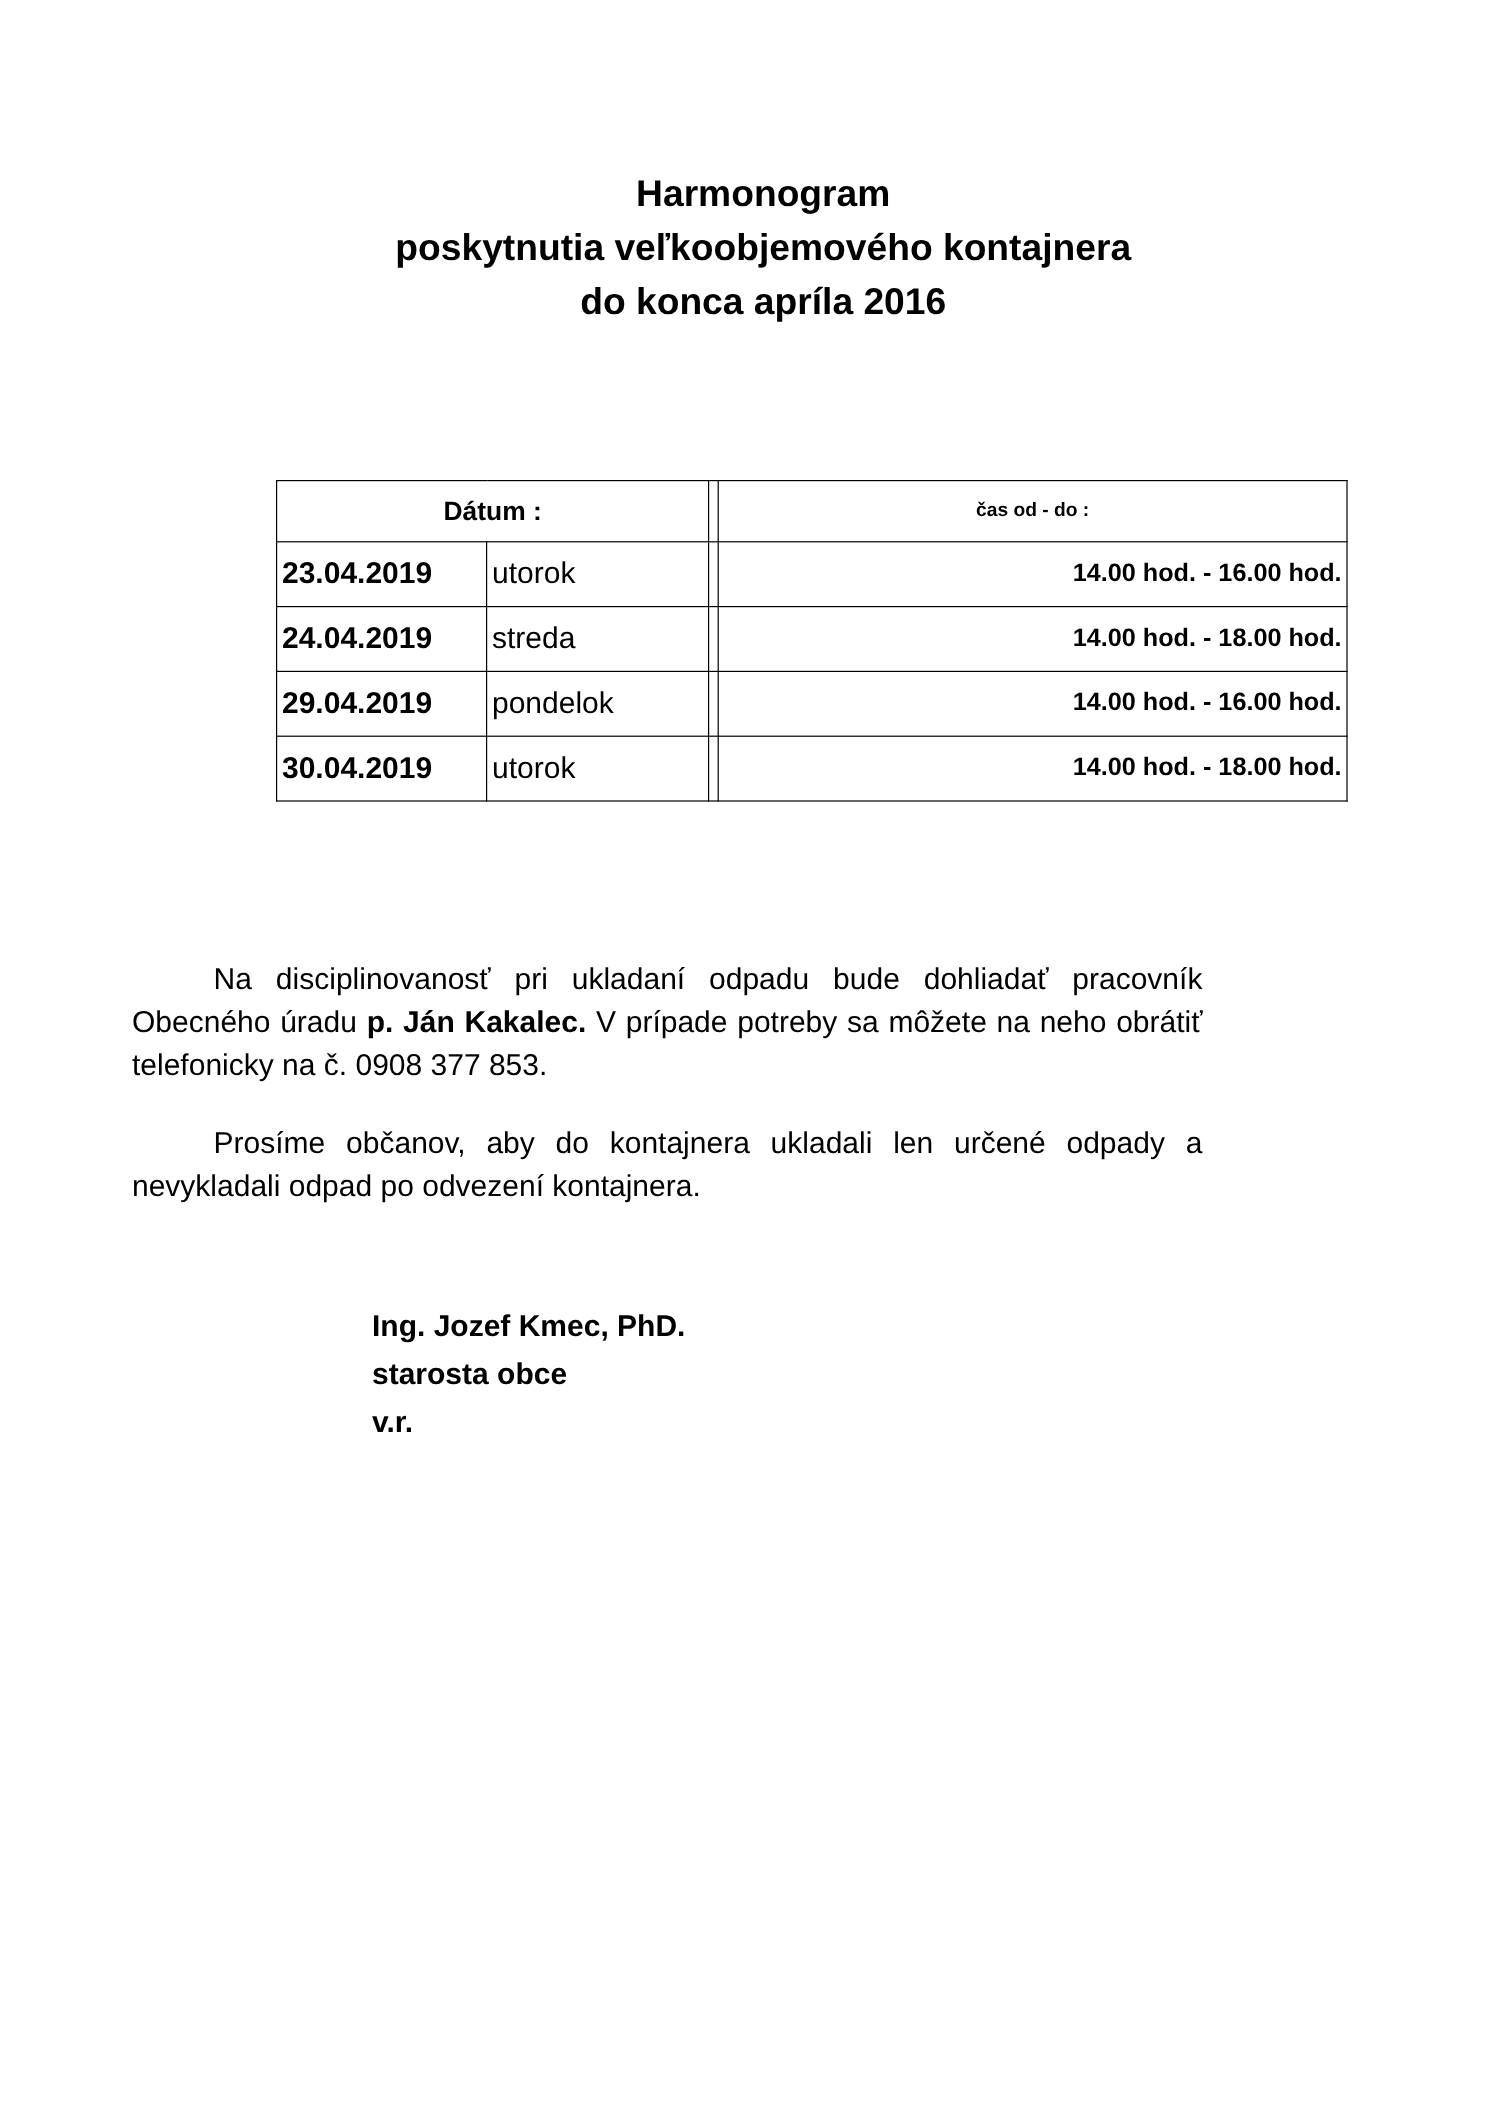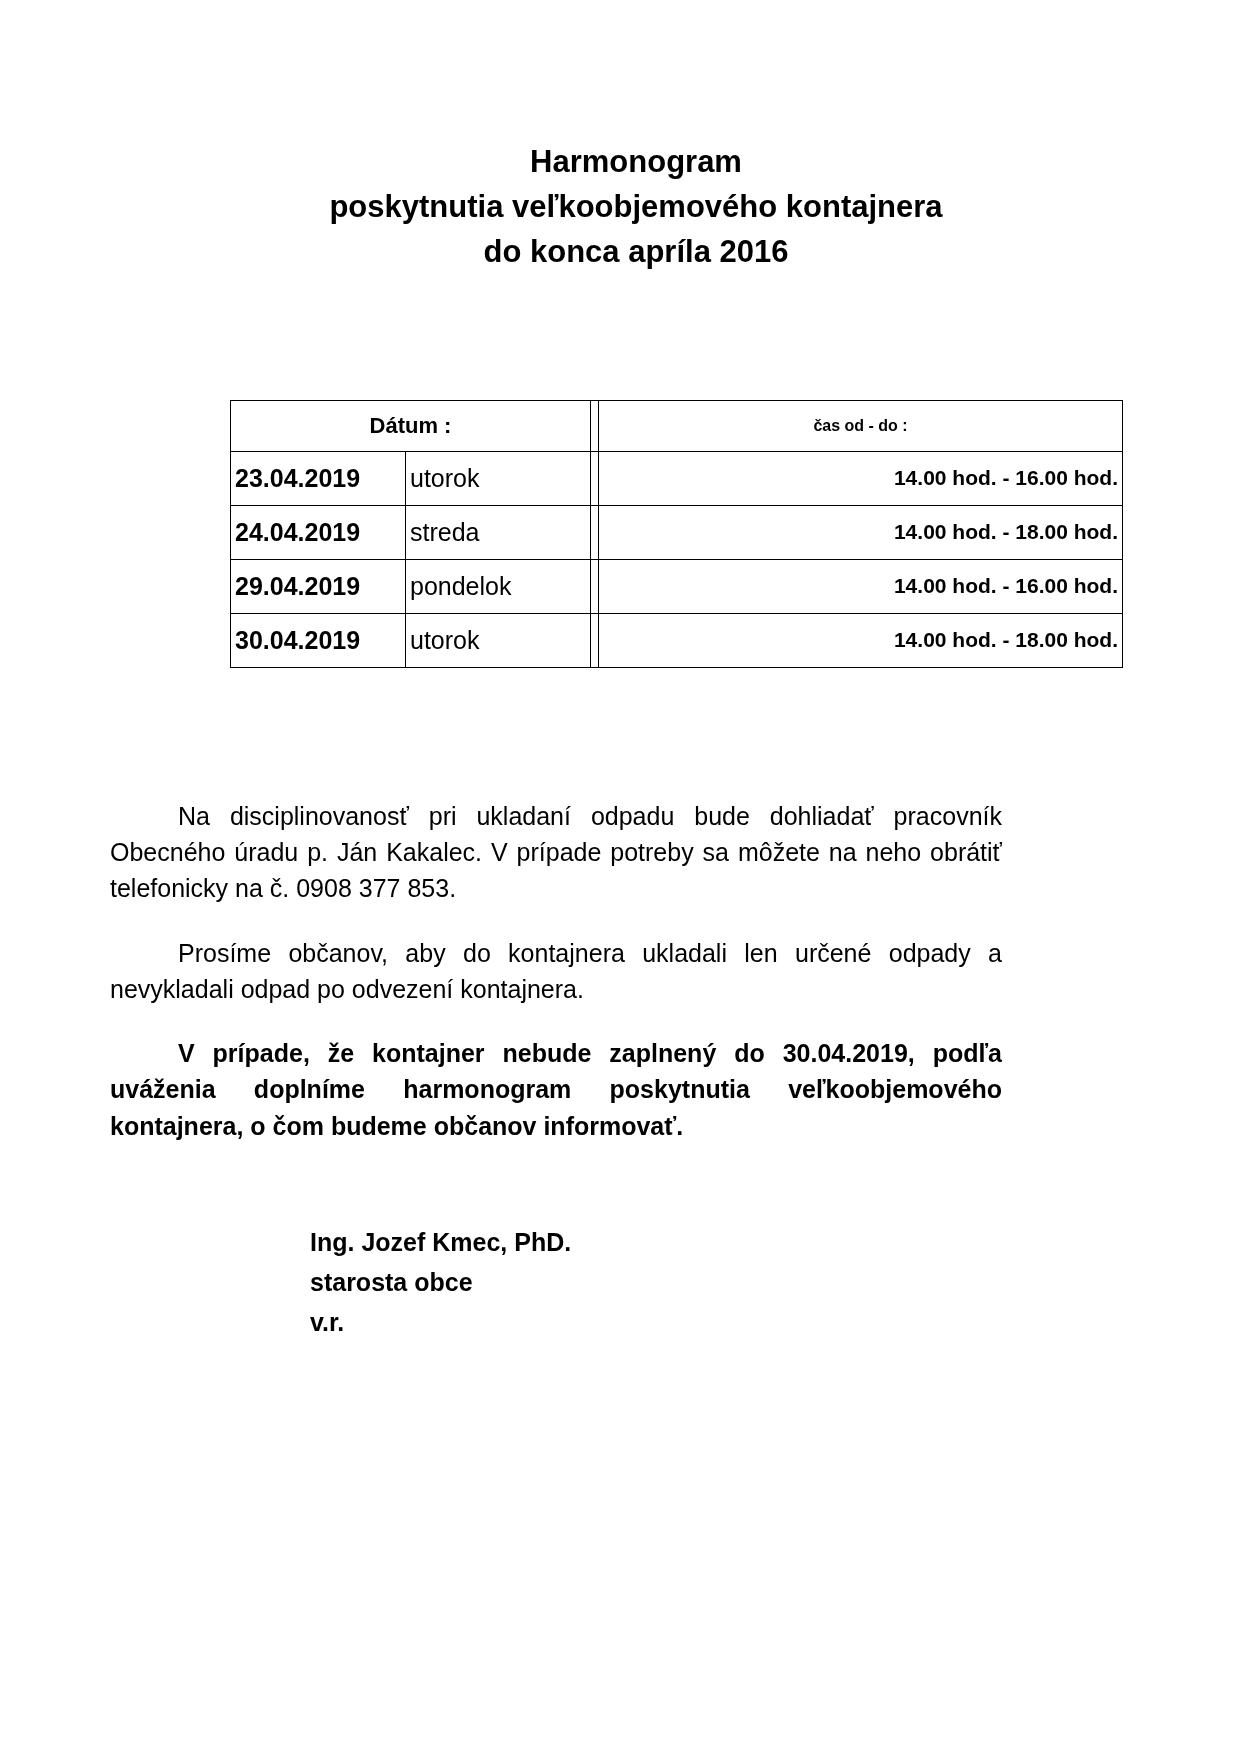--- a/index.html
+++ b/index.html
@@ -88,21 +88,21 @@
     width: 892px;
     margin-left: 110px;
     margin-top: 130px;
     font-size: 25px;
     line-height: 1.45;
     text-align: justify;
   }
   .para { margin-bottom: 28px; text-indent: 68px; }
   .para.b { font-weight: bold; }
   .para.nolast { margin-bottom: 0; }
-  .bold { font-weight: normal; }
+  .bold { font-weight: bold; }
 
   .sign {
     margin-top: 78px;
     text-align: left;
     font-weight: bold;
     font-size: 25px;
     line-height: 1.6;
     width: 892px;
     margin-left: 110px;
     padding-left: 200px;
@@ -161,21 +161,20 @@
         </tr>
       </tbody>
     </table>
   </div>
 
   <div class="body-text">
     <p class="para"><span>Na disciplinovanosť pri ukladaní odpadu bude dohliadať pracovník Obecného úradu </span><span class="bold">p. Ján Kakalec.</span><span> V prípade potreby sa môžete na neho obrátiť telefonicky na č. 0908 377 853.</span></p>
 
     <p class="para">Prosíme občanov, aby do kontajnera ukladali len určené odpady a nevykladali odpad po odvezení kontajnera.</p>
 
-    <p class="para b nolast">V prípade, že kontajner nebude zaplnený do 30.04.2019, podľa uváženia doplníme harmonogram poskytnutia veľkoobjemového kontajnera, o čom budeme občanov informovať.</p>
   </div>
 
   <div class="sign">
     <div>Ing. Jozef Kmec, PhD.</div>
     <div>starosta obce</div>
     <div>v.r.</div>
   </div>
 
 </div>
 

